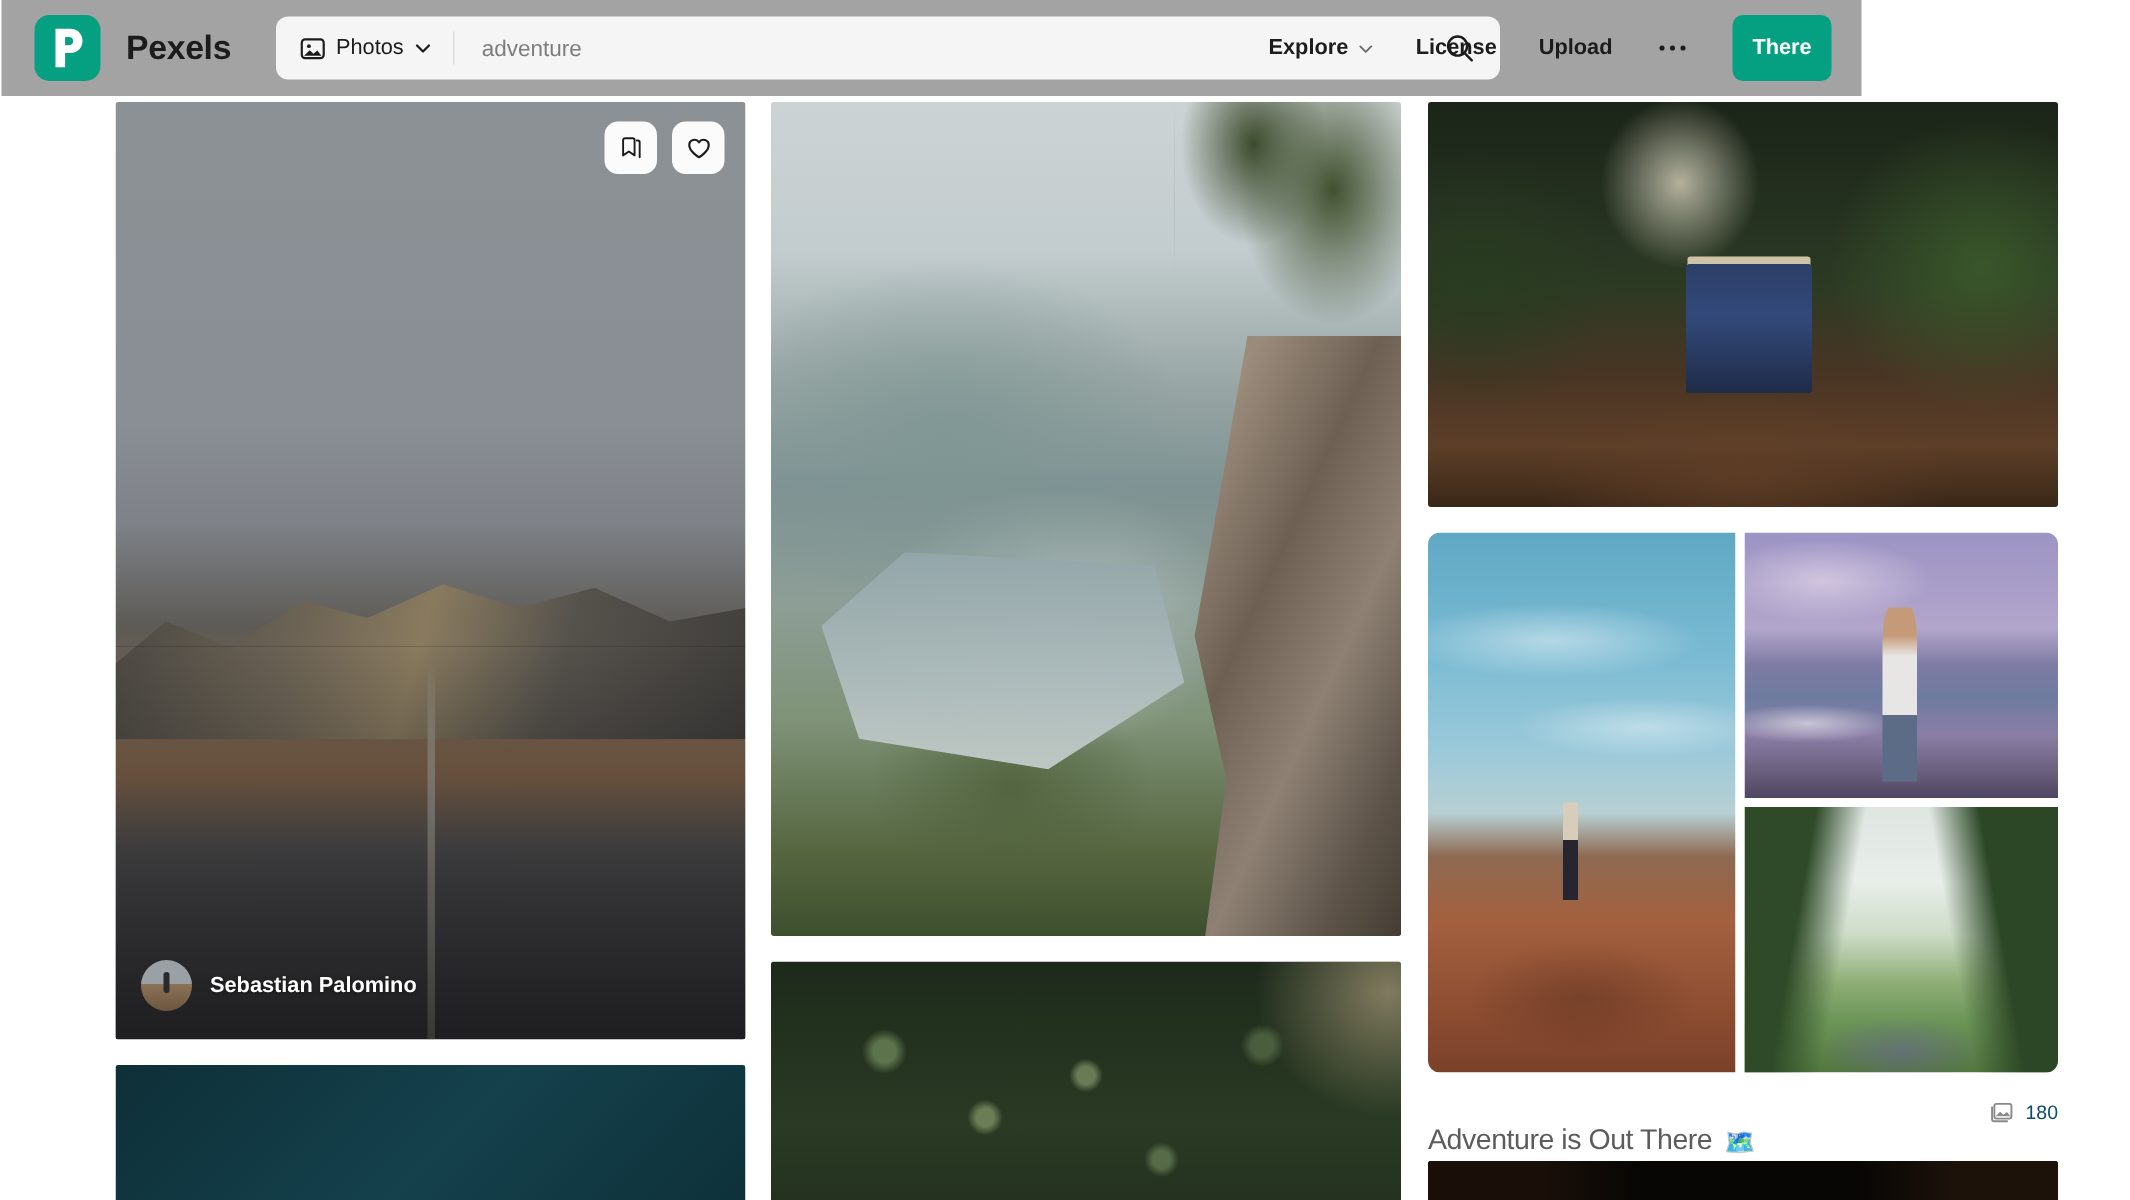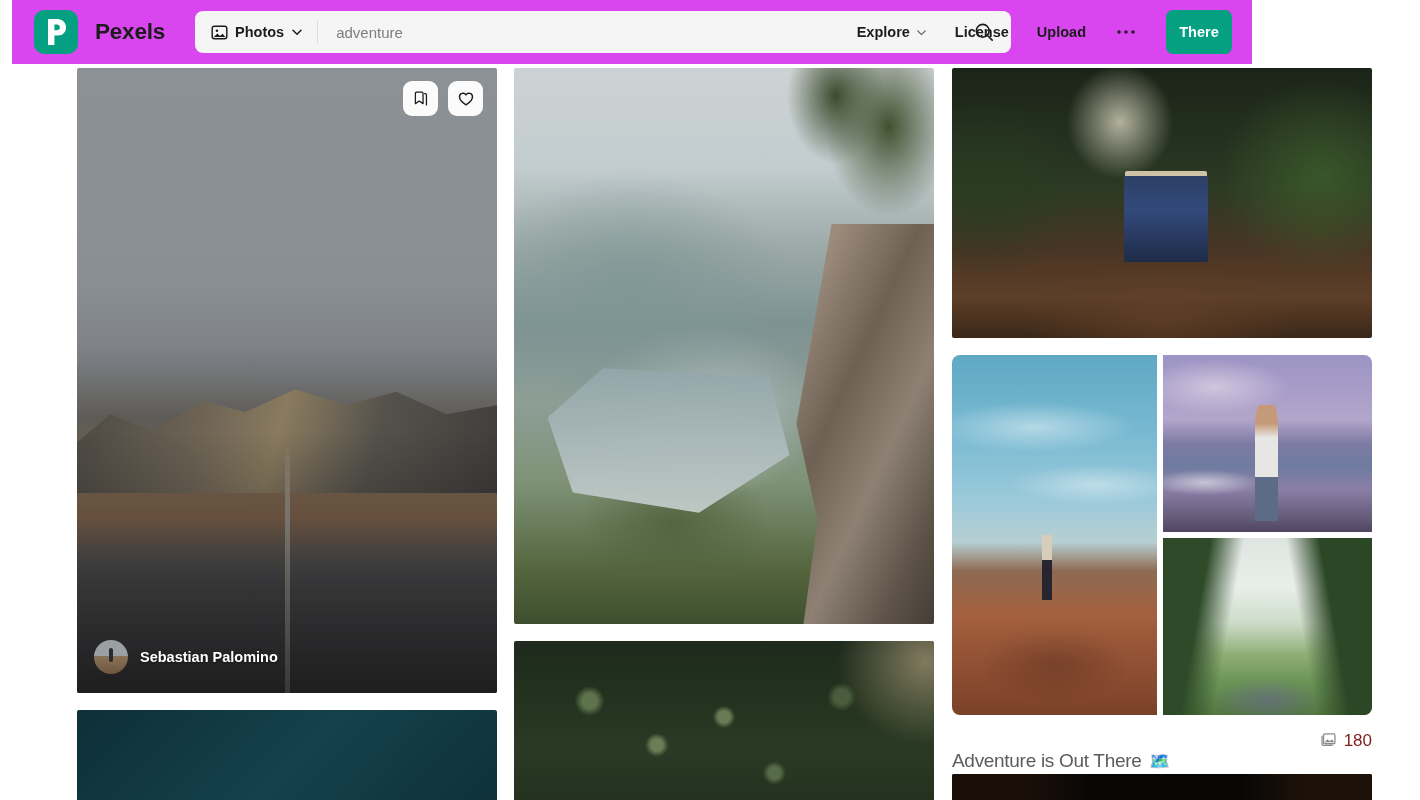--- a/index.html
+++ b/index.html
@@ -5,23 +5,23 @@
   * { box-sizing: border-box; margin: 0; padding: 0; }
   html, body {
     width: 1420px; height: 800px;
     background: #ffffff;
     font-family: "Liberation Sans", sans-serif;
     overflow: hidden;
   }
 
   
   .header {
-    position: absolute; top: 0; left: 12px;
+    position: absolute; top: 0; left: 1px;
     width: 1240px; height: 64px;
-    background: #d946ef;
+    background: #a3a3a3;
     display: flex; align-items: center;
     z-index: 50;
   }
   .brand { display: flex; align-items: center; margin-left: 22px; }
   .logo-tile {
     width: 44px; height: 44px; border-radius: 10px;
     background: #05a081;
     display: flex; align-items: center; justify-content: center;
   }
   .logo-glyph { width: 22px; height: 26px; display: block; }
@@ -34,21 +34,21 @@
     position: absolute; left: 183px; top: 11px;
     width: 816px; height: 42px;
     background: #f5f5f5; border-radius: 8px;
     display: flex; align-items: center;
   }
   .sb-type {
     display: flex; align-items: center; gap: 7px;
     padding-left: 16px; height: 100%;
     cursor: pointer;
   }
-  .sb-type-label { font-size: 14.5px; font-weight: 700; color: #1c1c1c; }
+  .sb-type-label { font-size: 14.5px; font-weight: 400; color: #1c1c1c; }
   .sb-divider { width: 1px; height: 22px; background: #dcdcdc; margin: 0 0 0 14px; }
   .sb-input {
     flex: 1; border: 0; outline: none; background: transparent;
     font-family: "Liberation Sans", sans-serif;
     font-size: 15px; color: #7d7d7d;
     padding-left: 18px; height: 100%;
   }
   .sb-search-btn {
     width: 54px; height: 100%;
     display: flex; align-items: center; justify-content: center;
@@ -119,22 +119,22 @@
   .cc-tr    { border-radius: 0 8px 0 0; }
   .cc-br    { border-radius: 0 0 8px 0; }
   .coll-meta {
     display: flex; align-items: center; margin-top: 12px; height: 28px;
   }
   .coll-title {
     font-size: 19px; color: #5c5c5c; letter-spacing: -0.3px;
     display: flex; align-items: center; gap: 8px; cursor: pointer; margin-top: 40px;
   }
   .coll-count {
-    margin-left: auto; display: flex; align-items: flex-start; gap: 7px;
-    font-size: 17px; color: #7f1d1d;
+    margin-left: auto; display: flex; align-items: center; gap: 7px;
+    font-size: 13px; color: #0c4a6e;
   }
 
   
   .img-road { background: linear-gradient(#8c9196 0%, #8a8f95 34%, #7e8288 45%, #5d5b56 56%, #7a6450 66%, #8a6a4e 72%, #5f5f60 80%, #4e4e50 100%); }
   .img-road::after {
     content:""; position:absolute; left:0; right:0; bottom:0; height:42%;
     background:
       linear-gradient(to bottom, rgba(0,0,0,0) 0%, rgba(20,20,22,.55) 60%, rgba(18,18,20,.8) 100%),
       conic-gradient(from 180deg at 50% 0%, rgba(60,60,64,0) 44%, #55555a 47%, #55555a 53%, rgba(60,60,64,0) 56%);
   }

